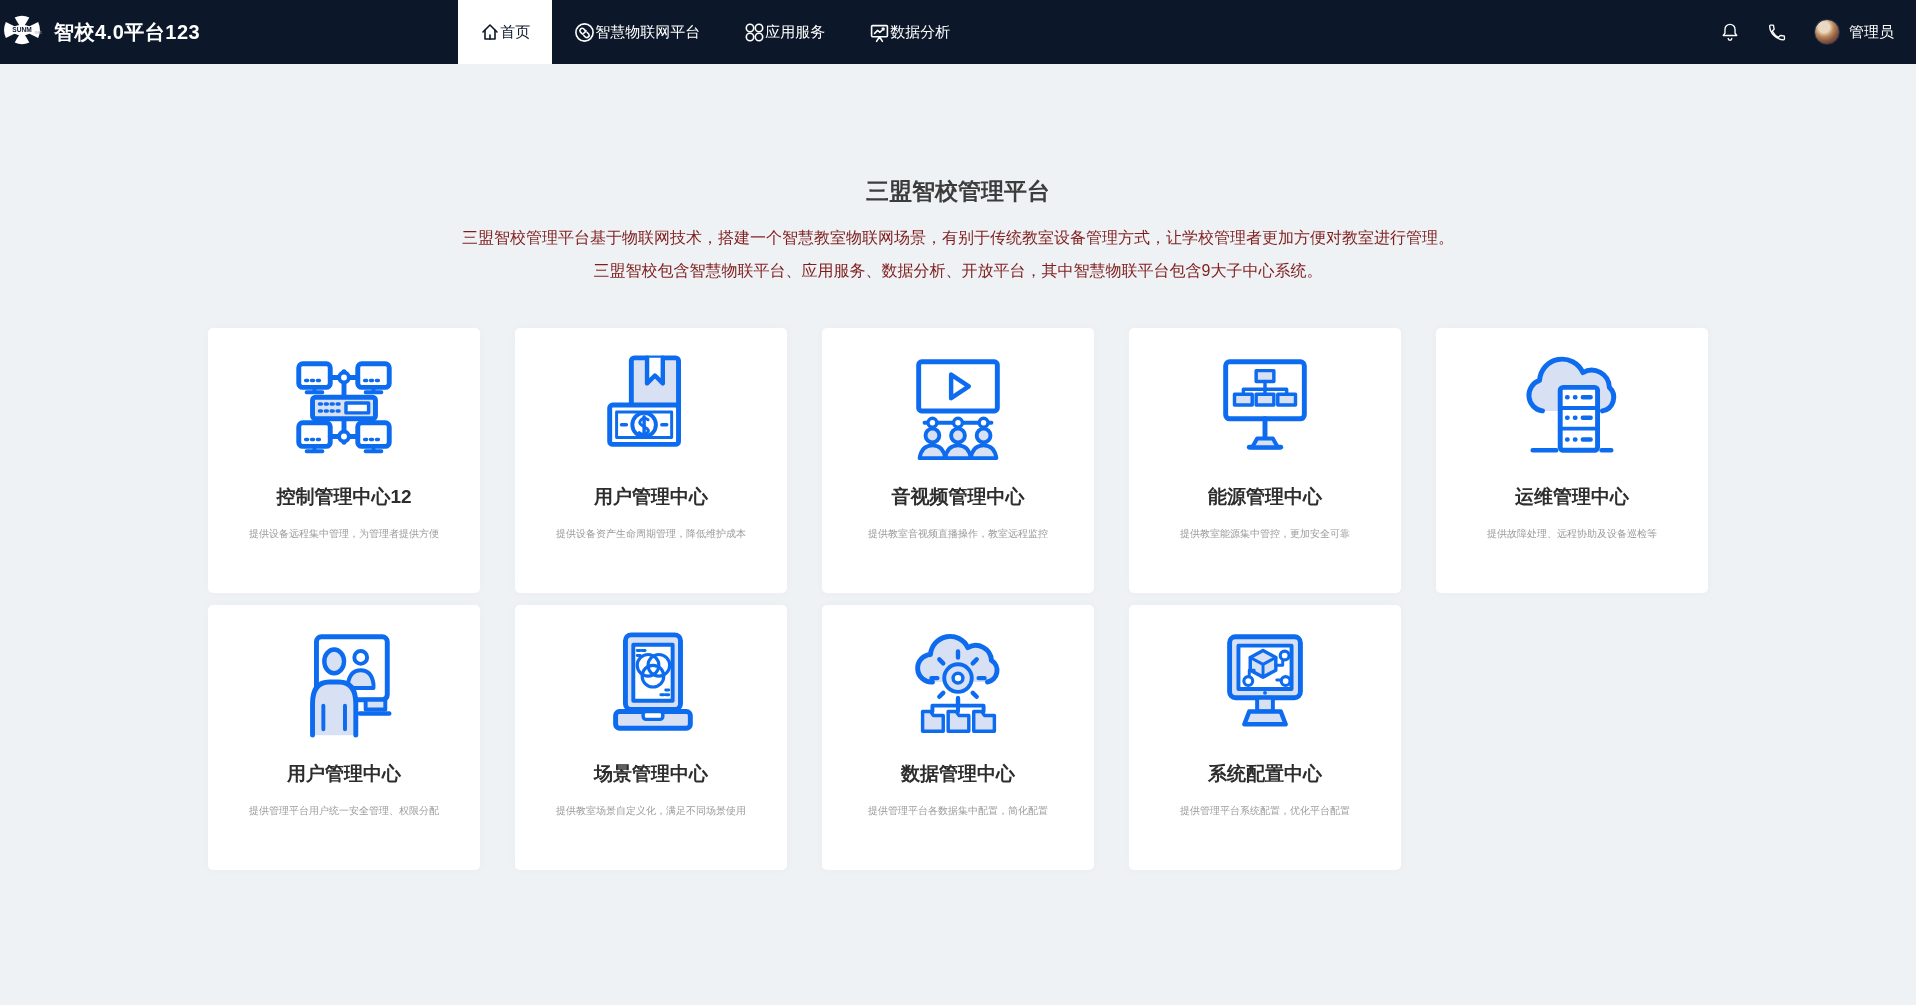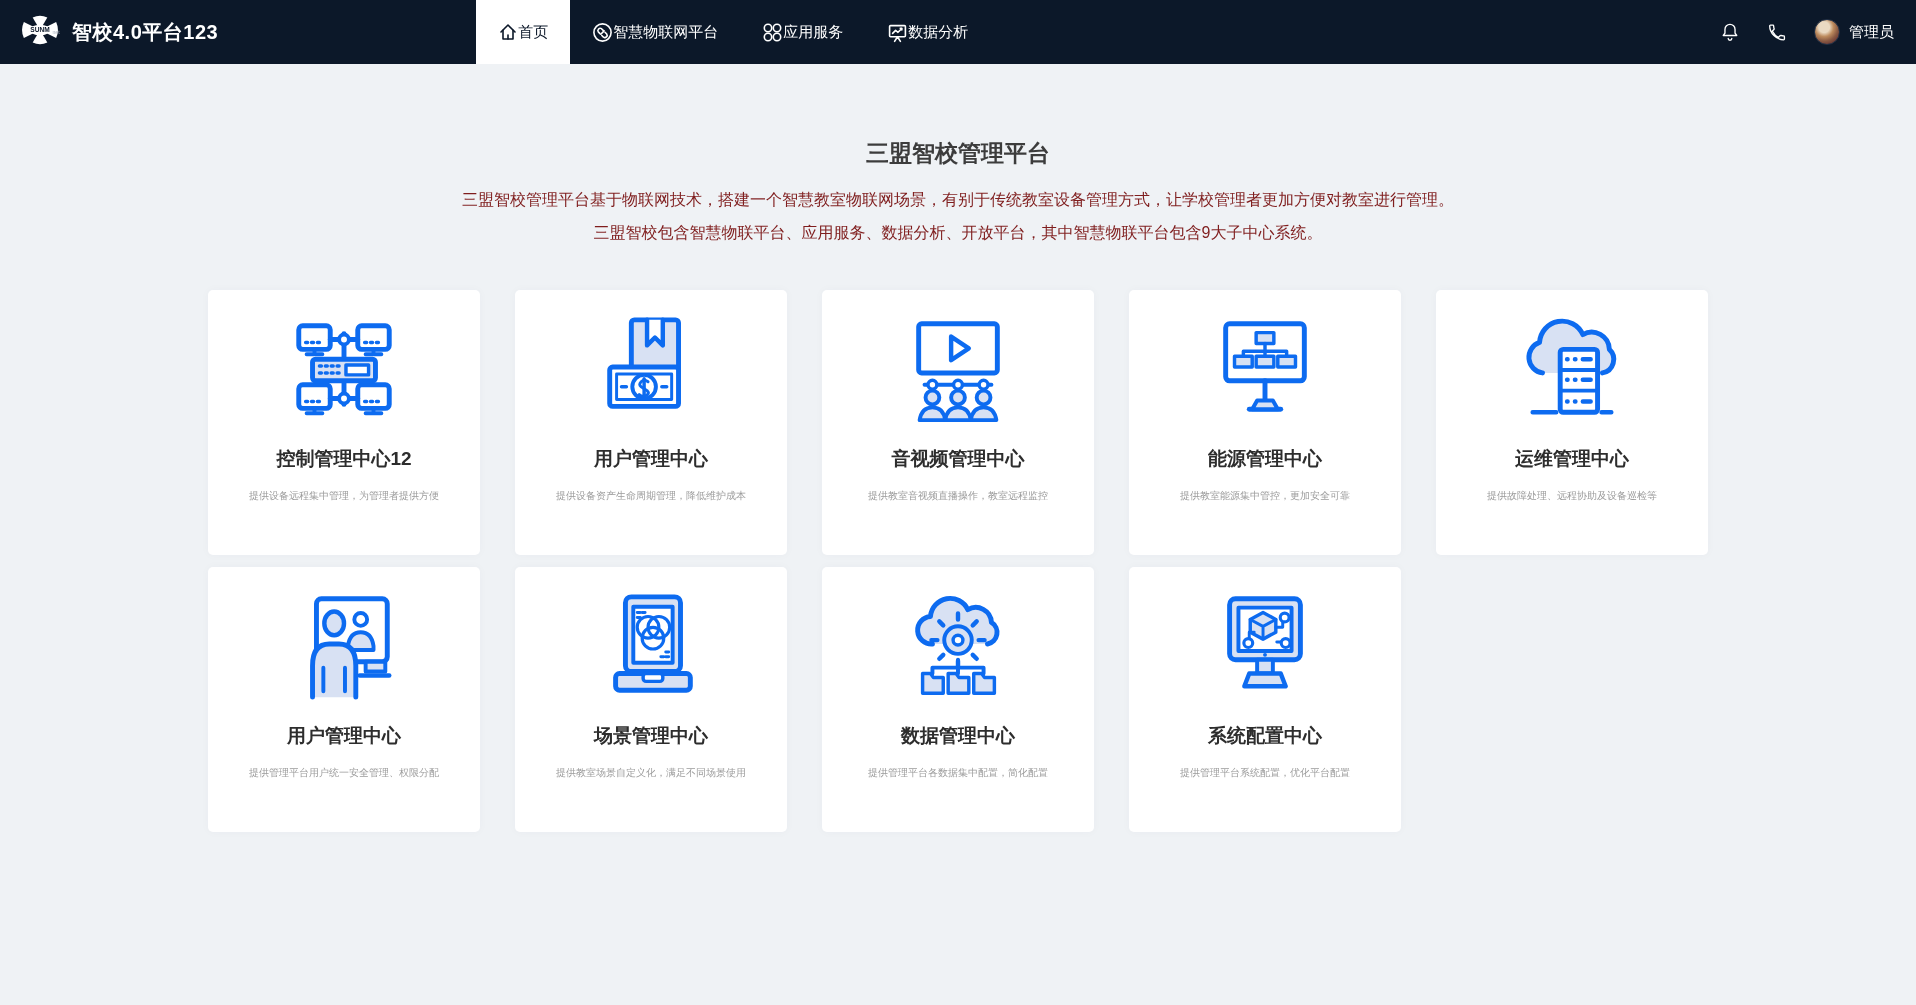--- a/index.html
+++ b/index.html
@@ -4,35 +4,35 @@
 <style>
   * { box-sizing: border-box; }
   html,body { margin:0; padding:0; }
   body {
     width:1916px; height:1005px; overflow:hidden;
     background:#eff2f5;
     font-family:"Liberation Sans", sans-serif;
   }
   
   .navbar { height:64px; background:#0c1829; display:flex; align-items:stretch; }
-  .brand { display:flex; align-items:center; gap:10px; padding-left:18px; }
+  .brand { display:flex; align-items:center; gap:10px; }
   .brand-title { color:#ffffff; font-size:20px; font-weight:bold; letter-spacing:0.5px; white-space:nowrap; }
   .nav-tabs { display:flex; margin-left:258px; }
   .tab { display:flex; align-items:center; padding:0 22px; color:#ffffff; font-size:15px; cursor:pointer; white-space:nowrap; }
   .tab svg { display:block; }
   .tab.active { background:#ffffff; color:#0c1829; }
   .nav-right { margin-left:auto; display:flex; align-items:center; gap:28px; padding-right:22px; }
   .nav-right svg { display:block; cursor:pointer; }
   .user { display:flex; align-items:center; gap:9px; cursor:pointer; }
   .user-name { color:#ffffff; font-size:15px; }
   .avatar { width:26px; height:26px; border-radius:50%;
     background: radial-gradient(circle at 38% 30%, #ead9c2 0 24%, #bd8b5e 42%, #8a5a43 62%, #6e3c36 78%, #3f3234 100%);
     border:1px solid #243247; }
   
-  .hero { text-align:center; margin-top:74px; }
+  .hero { text-align:center; margin-top:112px; }
   .hero-title { font-size:23px; color:#3c3c3c; font-weight:bold; margin:0; }
   .hero-desc { font-size:16px; color:#7f1d1d; margin:0; line-height:33px; }
   .hero-desc.first { margin-top:14px; }
   
   .cards { width:1500px; margin:41px auto 0; display:flex; flex-wrap:wrap; gap:12px 35px; }
   .card { width:272px; height:265px; background:#ffffff; border-radius:5px; text-align:center;
           box-shadow:0 0 10px rgba(20,40,80,0.03); cursor:pointer; }
   .icon-box { height:120px; margin-top:20px; display:flex; justify-content:center; align-items:flex-start; }
   .icon-box svg { display:block; }
   .card-title { margin:16px 0 0; font-size:19px; color:#2d2d2d; font-weight:bold; }

